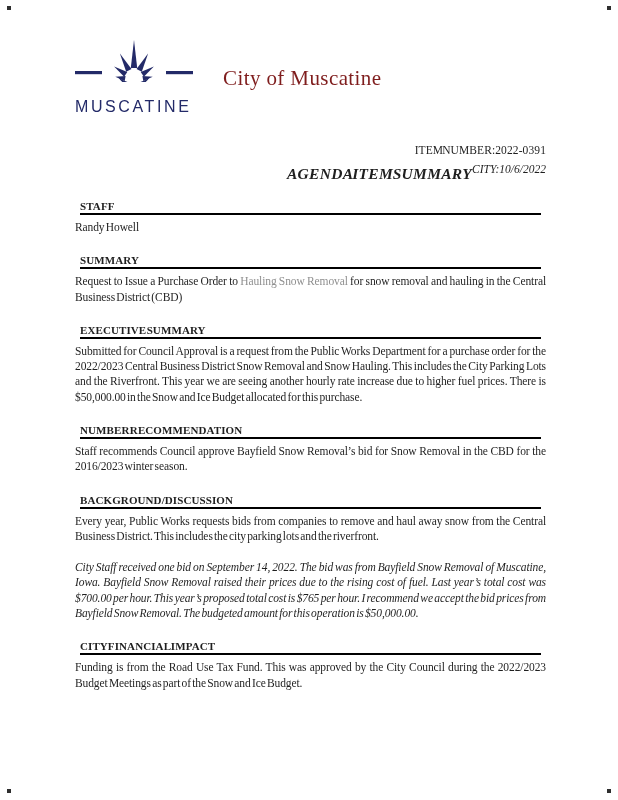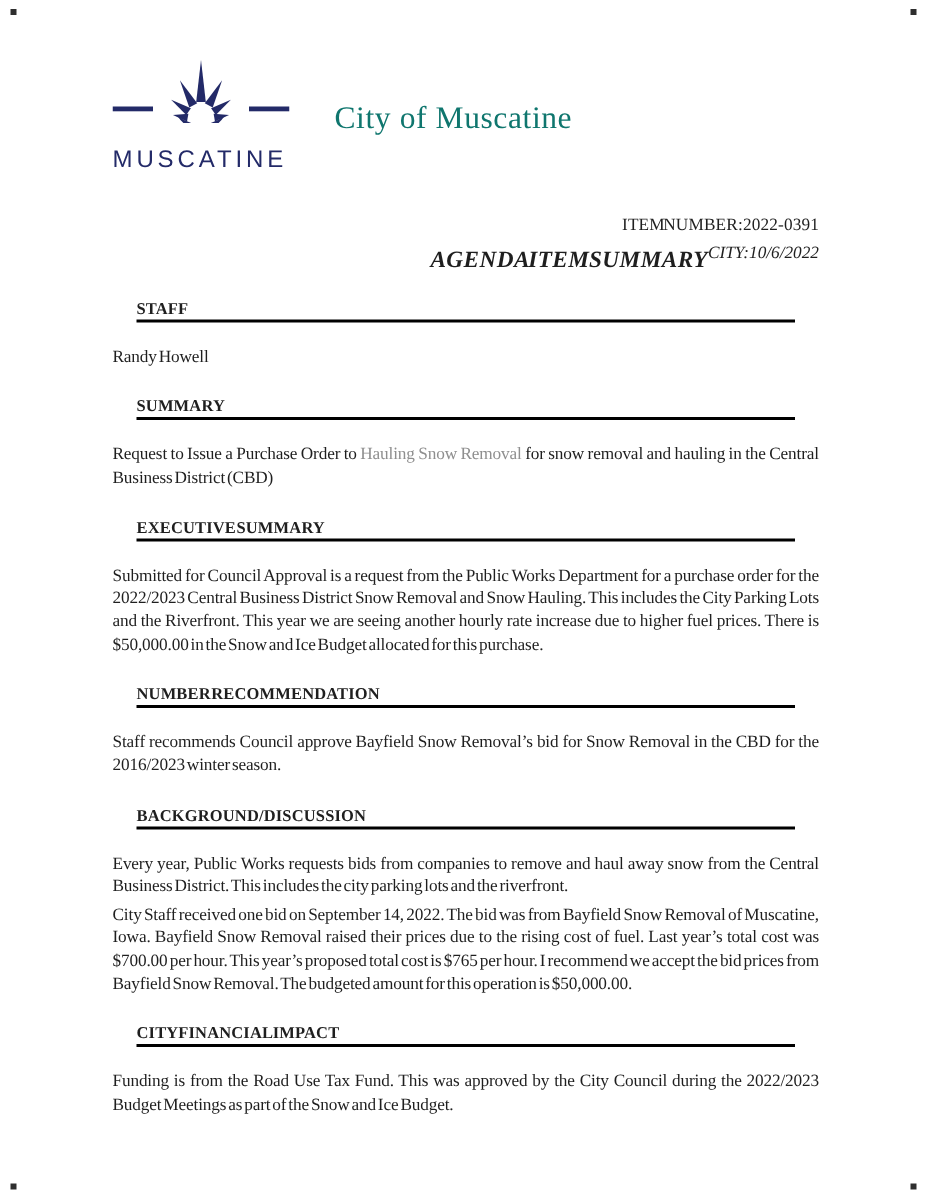--- a/index.html
+++ b/index.html
@@ -23,21 +23,21 @@
   .header{position:relative;height:92px;}
   .logo{width:118px;color:var(--navy);}
   .logo svg{display:block;}
   .logo-text{
     font-family:"Liberation Sans", sans-serif;
     color:var(--navy);font-size:16px;letter-spacing:2.6px;
     margin-top:16px;white-space:nowrap;
   }
   .city-title{
     position:absolute;left:148px;top:26px;
-    font-size:21px;letter-spacing:0.4px;color:#0f766e;white-space:nowrap;
+    font-size:21px;letter-spacing:0.4px;color:#7f1d1d;white-space:nowrap;
   }
 
   .item-number{
     text-align:right;font-size:11.5px;margin-top:12px;
     word-spacing:-4px;letter-spacing:0.1px;
   }
   .title-row{
     display:flex;justify-content:flex-end;align-items:flex-start;
     margin-top:9px;
     font-style:italic;
@@ -46,29 +46,29 @@
     margin:0;font-size:15.5px;font-weight:bold;
     letter-spacing:0.3px;word-spacing:-4.5px;
   }
   .date-line{
     font-size:11.5px;margin-top:-2px;word-spacing:-4px;
   }
 
   .sec{margin-top:19px;}
   .sec.first{margin-top:17px;}
   .sec-heading{
-    margin:16px;font-size:11px;font-weight:bold;
+    margin:5px;font-size:11px;font-weight:bold;
     letter-spacing:0.1px;word-spacing:-2.5px;
     border-bottom:2px solid #000;padding-bottom:1px;
   }
   .para{
     margin:3px 0 0 0;font-size:11.5px;line-height:1.33;
     text-align:justify;word-spacing:-1.5px;letter-spacing:-0.1px;
   }
-  .para + .para{margin-top:4px;}
+  .para + .para{margin-top:16px;font-style:italic;}
   .muted{color:var(--muted);}
 </style>
 </head>
 <body>
 
 <div class="corner tl"></div>
 <div class="corner tr"></div>
 <div class="corner bl"></div>
 <div class="corner br"></div>
 

